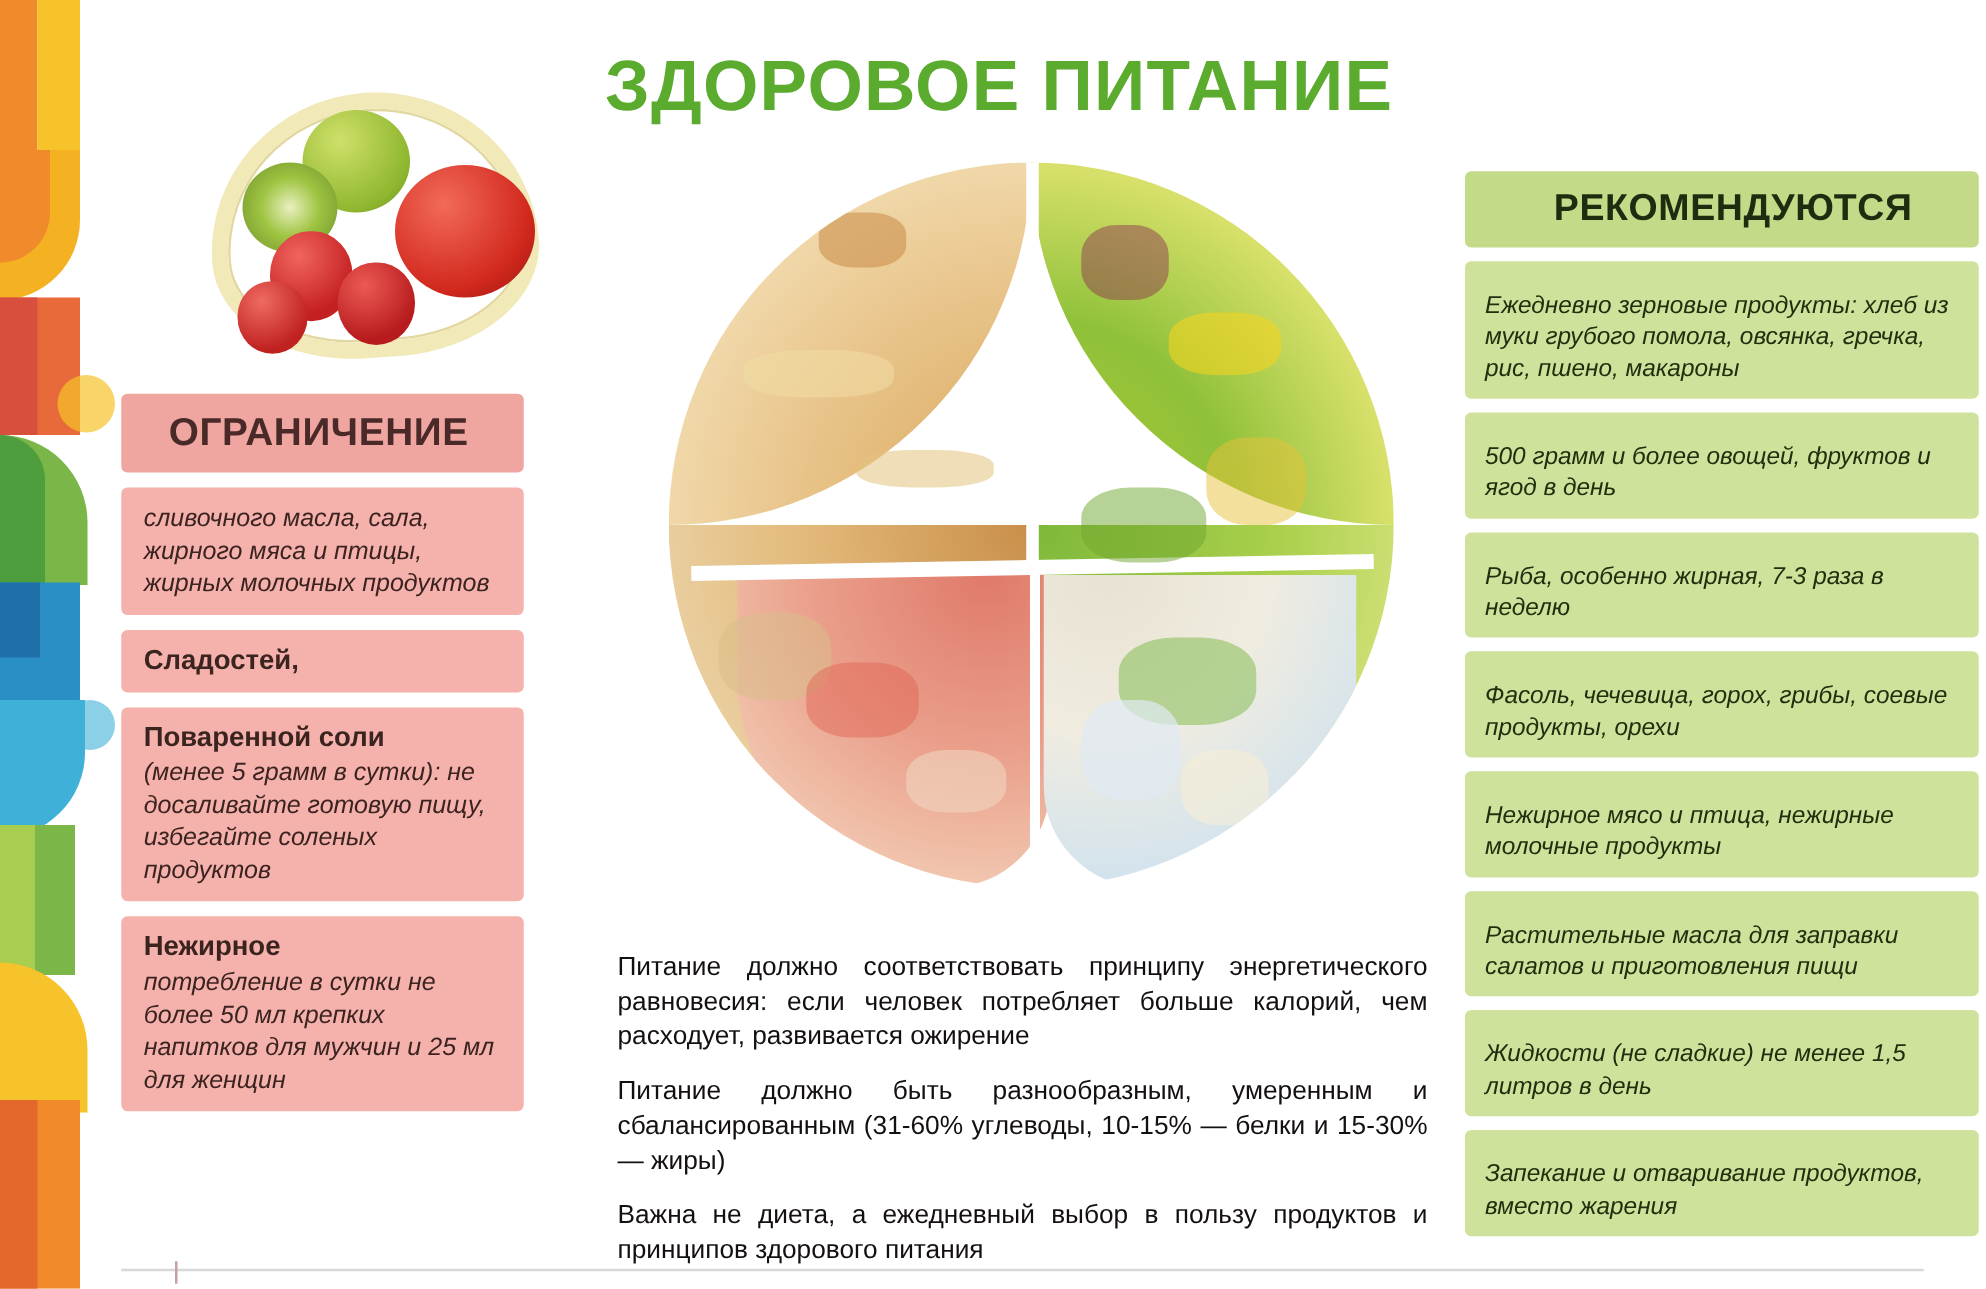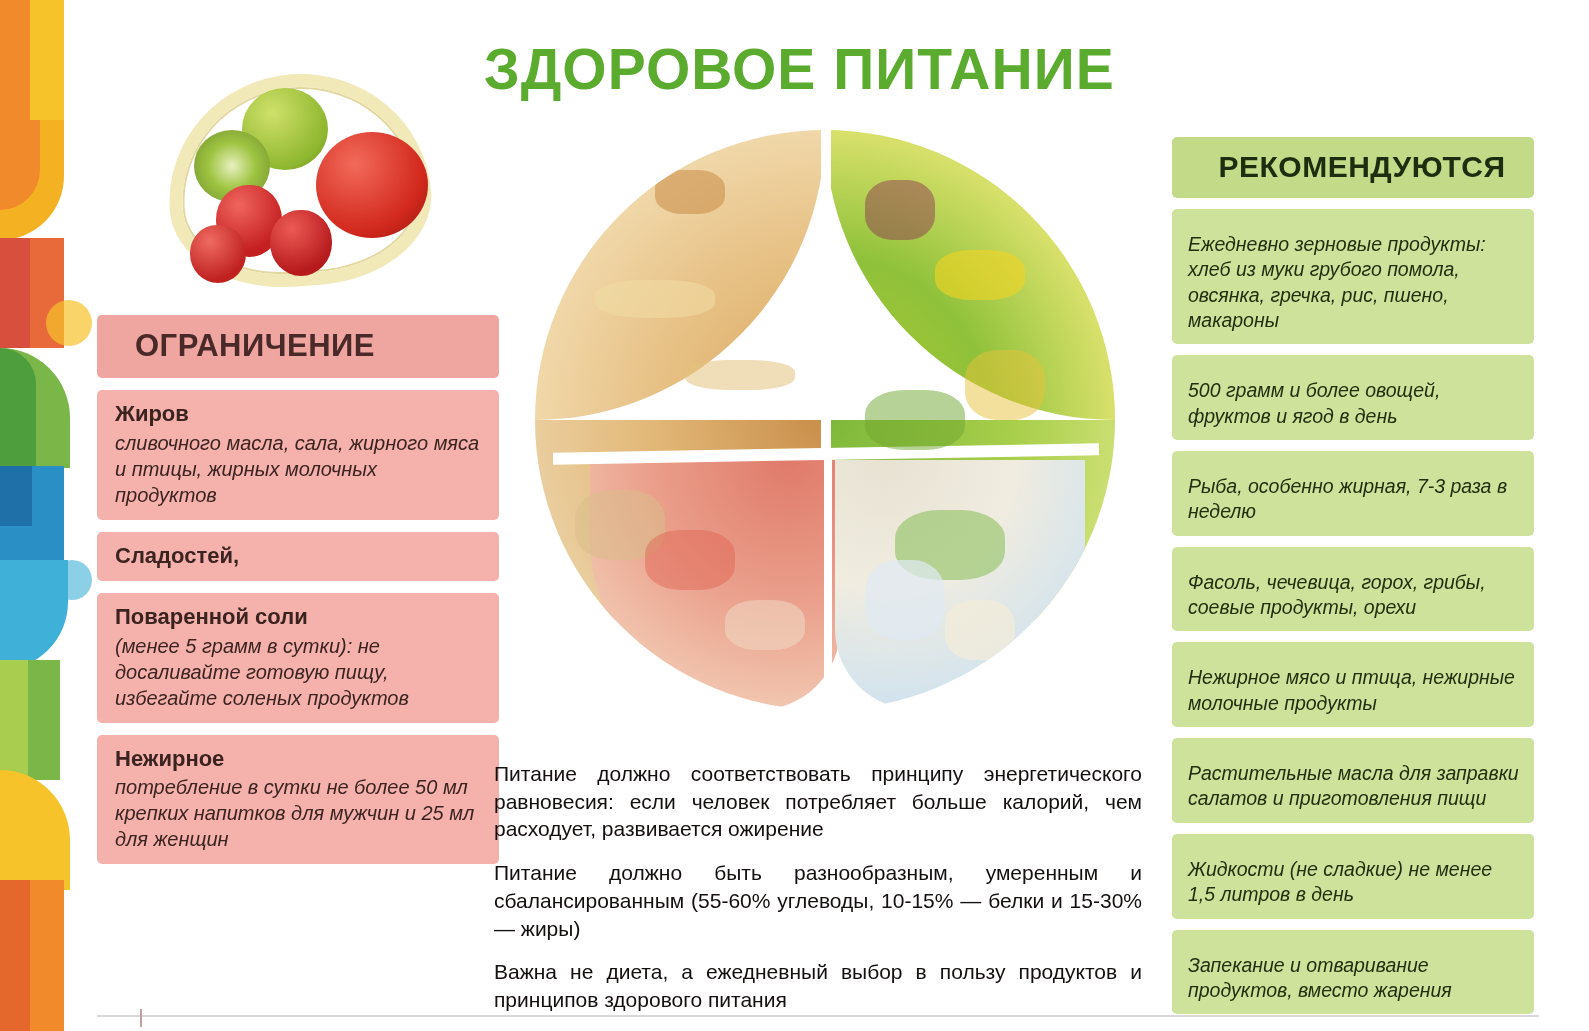--- a/index.html
+++ b/index.html
@@ -30,21 +30,21 @@
     font-family: "Liberation Sans", sans-serif;
     white-space: nowrap;
   }
 
   
   .fruit-photo {
     position: absolute; left: 150px; top: 60px; width: 300px; height: 240px;
   }
 
   
-  .left-col { position: absolute; left: 97px; top: 315px; width: 402px; }
+  .left-col { position: absolute; left: 97px; top: 315px; width: 322px; }
   .hdr-pink {
     background: #f0a6a0;
     color: #4a2a28;
     font-size: 31px; font-weight: bold;
     padding: 13px 0 14px 38px;
     border-radius: 5px;
     letter-spacing: .5px;
   }
   .card-pink {
     background: #f5b2ac;
@@ -64,21 +64,21 @@
     position: absolute; left: 494px; top: 760px; width: 648px;
     color: #14100f;
   }
   .para {
     font-size: 21px; line-height: 1.32; margin-bottom: 16px;
     text-align: justify;
   }
   .para:last-child { margin-bottom: 0; }
 
   
-  .right-col { position: absolute; left: 1172px; top: 137px; width: 362px; }
+  .right-col { position: absolute; left: 1172px; top: 137px; width: 411px; }
   .hdr-green {
     background: #c3db89;
     color: #1d2d10;
     font-size: 30px; font-weight: bold;
     padding: 13px 0 14px 18px;
     border-radius: 5px;
     text-align: center;
     letter-spacing: .5px;
   }
   .card-green {
@@ -200,21 +200,20 @@
   <div class="fp-tomato"></div>
   <div class="fp-straw1"></div>
   <div class="fp-straw2"></div>
   <div class="fp-straw3"></div>
 </div>
 
 <div class="left-col">
   <div class="hdr-pink">ОГРАНИЧЕНИЕ</div>
 
   <div class="card-pink">
-    <div class="ct">Жиров</div>
     <div class="cb">сливочного масла, сала, жирного мяса и птицы, жирных молочных продуктов</div>
   </div>
 
   <div class="card-pink">
     <div class="ct">Сладостей,</div>
   </div>
 
   <div class="card-pink">
     <div class="ct">Поваренной соли</div>
     <div class="cb">(менее 5 грамм в сутки): не досаливайте готовую пищу, избегайте соленых продуктов</div>
@@ -249,21 +248,21 @@
     <div class="sp" style="left:360px;top:380px;width:110px;height:70px;background:#6fb335;opacity:.45;"></div>
     <div class="sp" style="left:110px;top:400px;width:90px;height:60px;background:#e06050;opacity:.45;"></div>
     <div class="sp" style="left:190px;top:470px;width:80px;height:50px;background:#f0d5c0;opacity:.6;"></div>
     <div class="sp" style="left:330px;top:430px;width:80px;height:80px;background:#dfeaf3;opacity:.7;"></div>
     <div class="sp" style="left:410px;top:470px;width:70px;height:60px;background:#f4ecd8;opacity:.7;"></div>
   </div>
 </div>
 
 <div class="paras">
   <div class="para">Питание должно соответствовать принципу энергетического равновесия: если человек потребляет больше калорий, чем расходует, развивается ожирение</div>
-  <div class="para">Питание должно быть разнообразным, умеренным и сбалансированным (55-60% углеводы, 10-15% — белки и 15-30% — жиры)</div>
+  <div class="para">Питание должно быть разнообразным, умеренным и сбалансированным (31-60% углеводы, 10-15% — белки и 15-30% — жиры)</div>
   <div class="para">Важна не диета, а ежедневный выбор в пользу продуктов и принципов здорового питания</div>
 </div>
 
 <div class="right-col">
   <div class="hdr-green">РЕКОМЕНДУЮТСЯ</div>
   <div class="card-green">Ежедневно зерновые продукты: хлеб из муки грубого помола, овсянка, гречка, рис, пшено, макароны</div>
   <div class="card-green">500 грамм и более овощей, фруктов и ягод в день</div>
   <div class="card-green">Рыба, особенно жирная, 7-3 раза в неделю</div>
   <div class="card-green">Фасоль, чечевица, горох, грибы, соевые продукты, орехи</div>
   <div class="card-green">Нежирное мясо и птица, нежирные молочные продукты</div>

